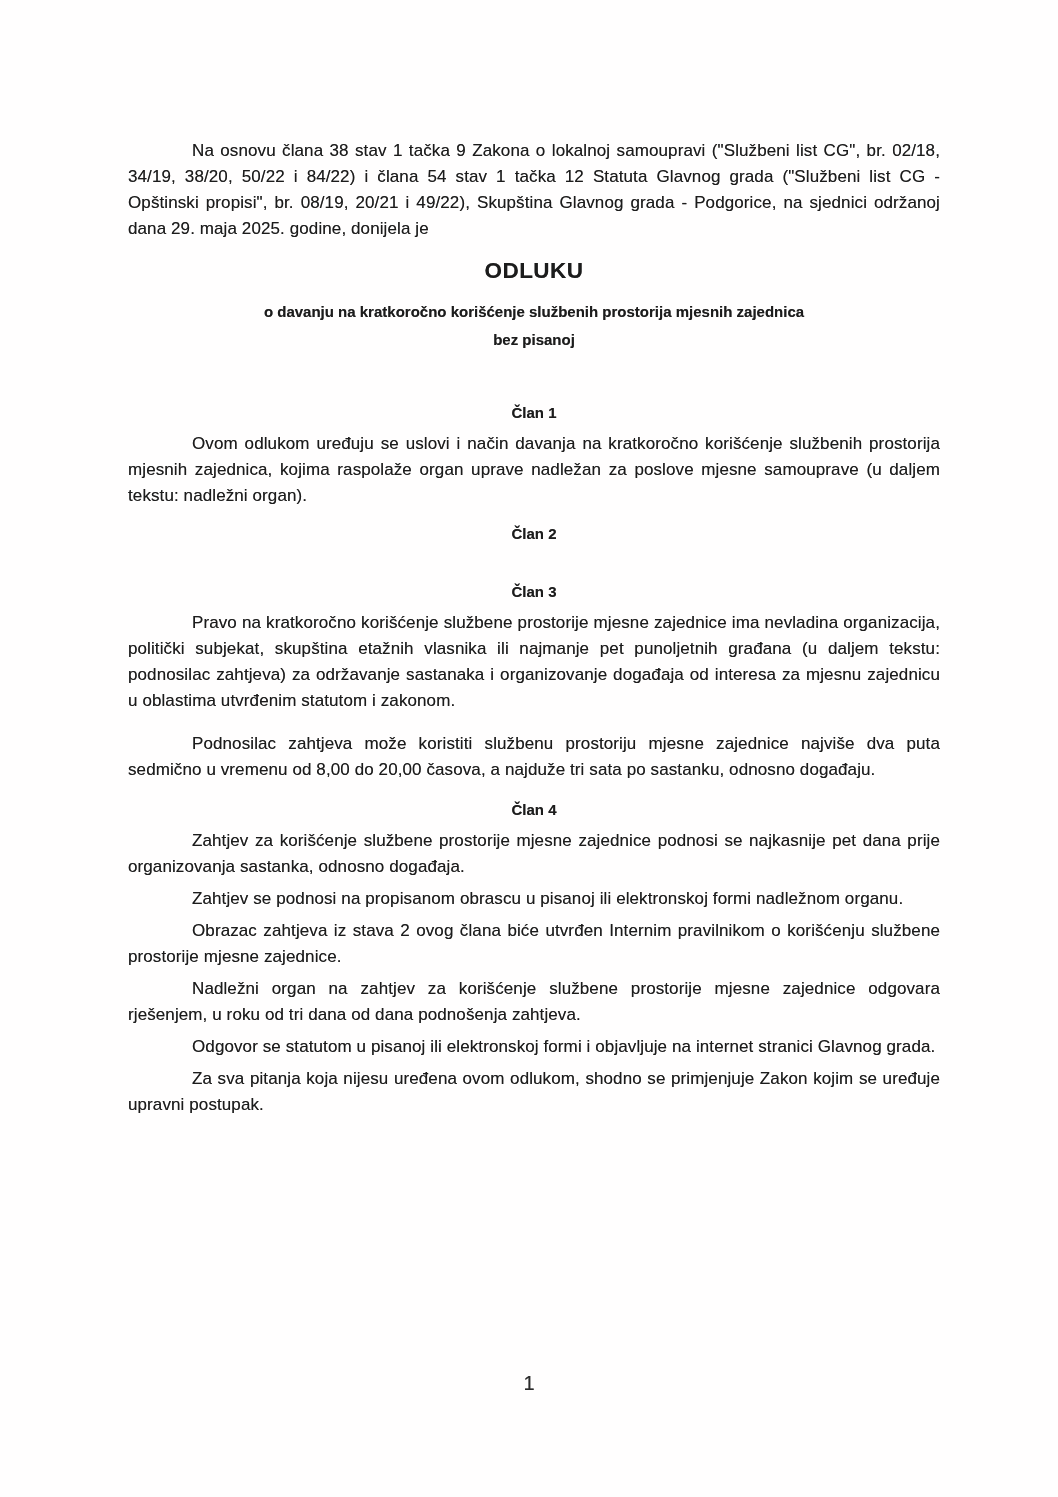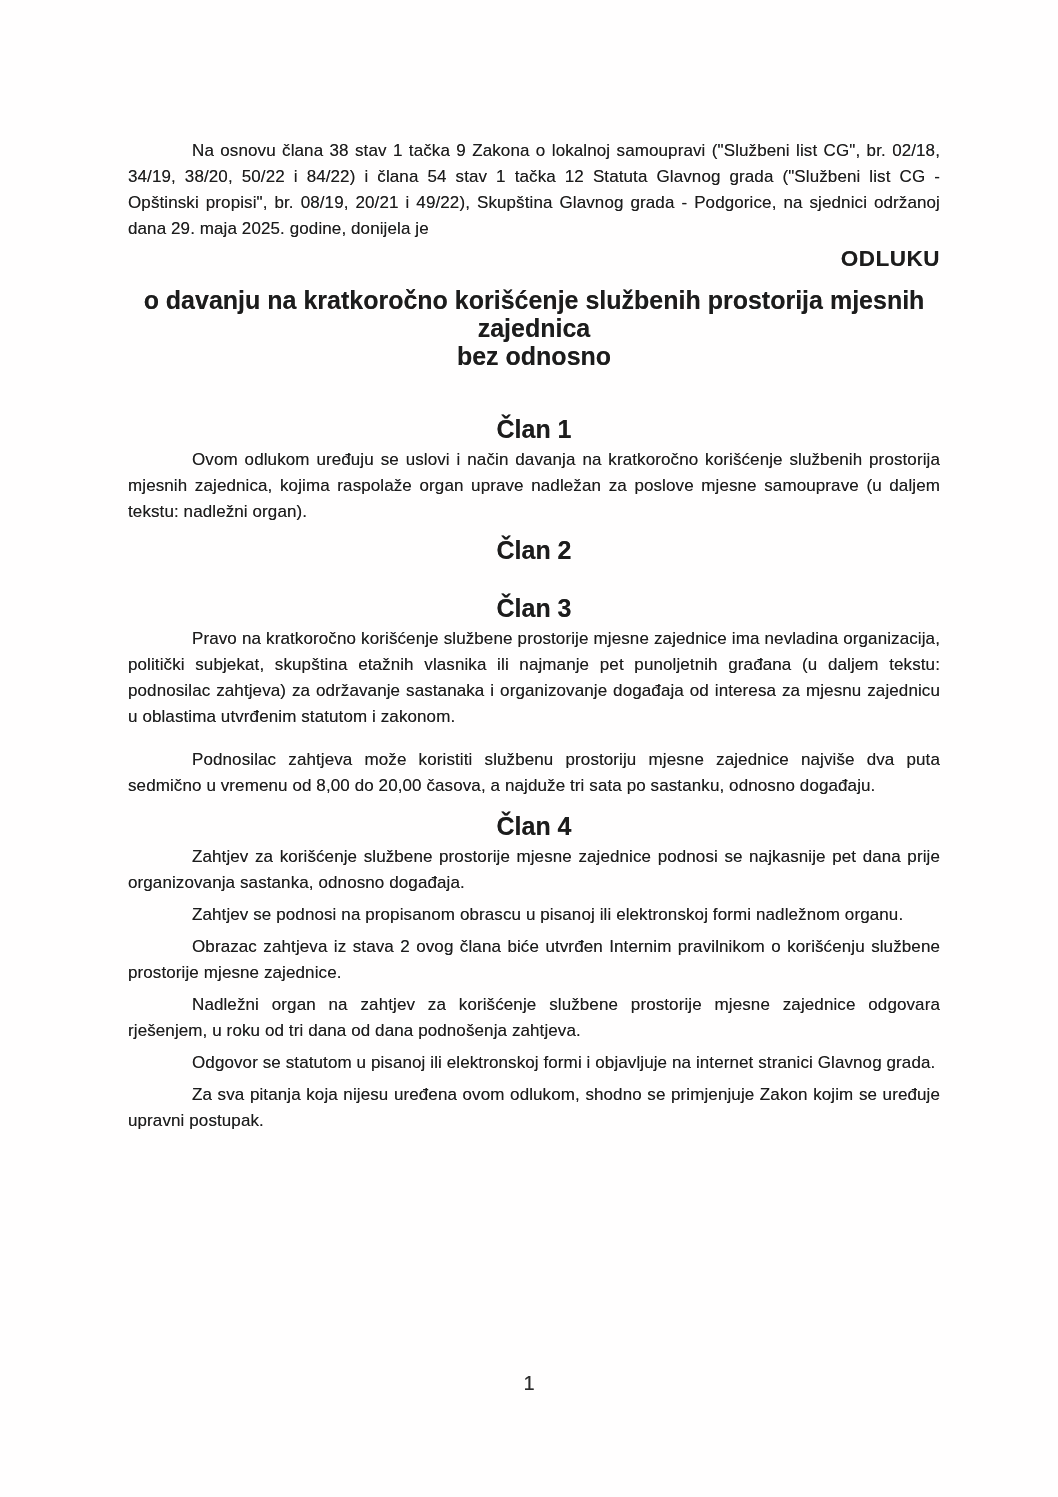--- a/index.html
+++ b/index.html
@@ -27,31 +27,30 @@
     margin: 0;
     font-size: 17px;
     line-height: 26px;
     text-align: justify;
     text-indent: 64px;
     letter-spacing: 0.1px;
     text-shadow: 0 0 0.45px rgba(20,20,20,0.55);
   }
   .heading {
     margin: 0;
-    font-size: 25px;
+    font-size: 15px;
     line-height: 26px;
     font-weight: bold;
     text-align: center;
     text-shadow: 0 0 0.45px rgba(20,20,20,0.55);
   }
   .doc-title {
-    margin-top: 4px;
+    margin-top: 16px;
     font-size: 22.5px;
     letter-spacing: 0.5px;
-    text-align: right;
   }
   .doc-subtitle {
     margin-top: 14px;
     line-height: 28px;
   }
   .art-heading-1 { margin-top: 46px; text-align: center; }
   .art-heading-2 { margin-top: 12px; }
   .art-heading-3 { margin-top: 32px; }
   .art-heading-4 { margin-top: 14px; }
   .after-heading { margin-top: 5px; }
@@ -72,21 +71,21 @@
 <body>
 
 <div class="page">
 
   <p class="body-par">Na osnovu člana 38 stav 1 tačka 9 Zakona o lokalnoj samoupravi ("Službeni list CG", br. 02/18, 34/19, 38/20, 50/22 i 84/22) i člana 54 stav 1 tačka 12 Statuta Glavnog grada ("Službeni list CG - Opštinski propisi", br. 08/19, 20/21 i 49/22), Skupština Glavnog grada - Podgorice, na sjednici održanoj dana 29. maja 2025. godine, donijela je</p>
 
   <h1 class="heading doc-title">ODLUKU</h1>
 
   <div class="heading doc-subtitle">
     <div>o davanju na kratkoročno korišćenje službenih prostorija mjesnih zajednica</div>
-    <div>bez odnosno</div>
+    <div>bez pisanoj</div>
   </div>
 
   <h2 class="heading art-heading-1">Član 1</h2>
   <p class="body-par after-heading">Ovom odlukom uređuju se uslovi i način davanja na kratkoročno korišćenje službenih prostorija mjesnih zajednica, kojima raspolaže organ uprave nadležan za poslove mjesne samouprave (u daljem tekstu: nadležni organ).</p>
 
   <h2 class="heading art-heading-2">Član 2</h2>
 
   <h2 class="heading art-heading-3">Član 3</h2>
   <p class="body-par after-heading">Pravo na kratkoročno korišćenje službene prostorije mjesne zajednice ima nevladina organizacija, politički subjekat, skupština etažnih vlasnika ili najmanje pet punoljetnih građana (u daljem tekstu: podnosilac zahtjeva) za održavanje sastanaka i organizovanje događaja od interesa za mjesnu zajednicu u oblastima utvrđenim statutom i zakonom.</p>
   <p class="body-par par-gap-lg">Podnosilac zahtjeva može koristiti službenu prostoriju mjesne zajednice najviše dva puta sedmično u vremenu od 8,00 do 20,00 časova, a najduže tri sata po sastanku, odnosno događaju.</p>

